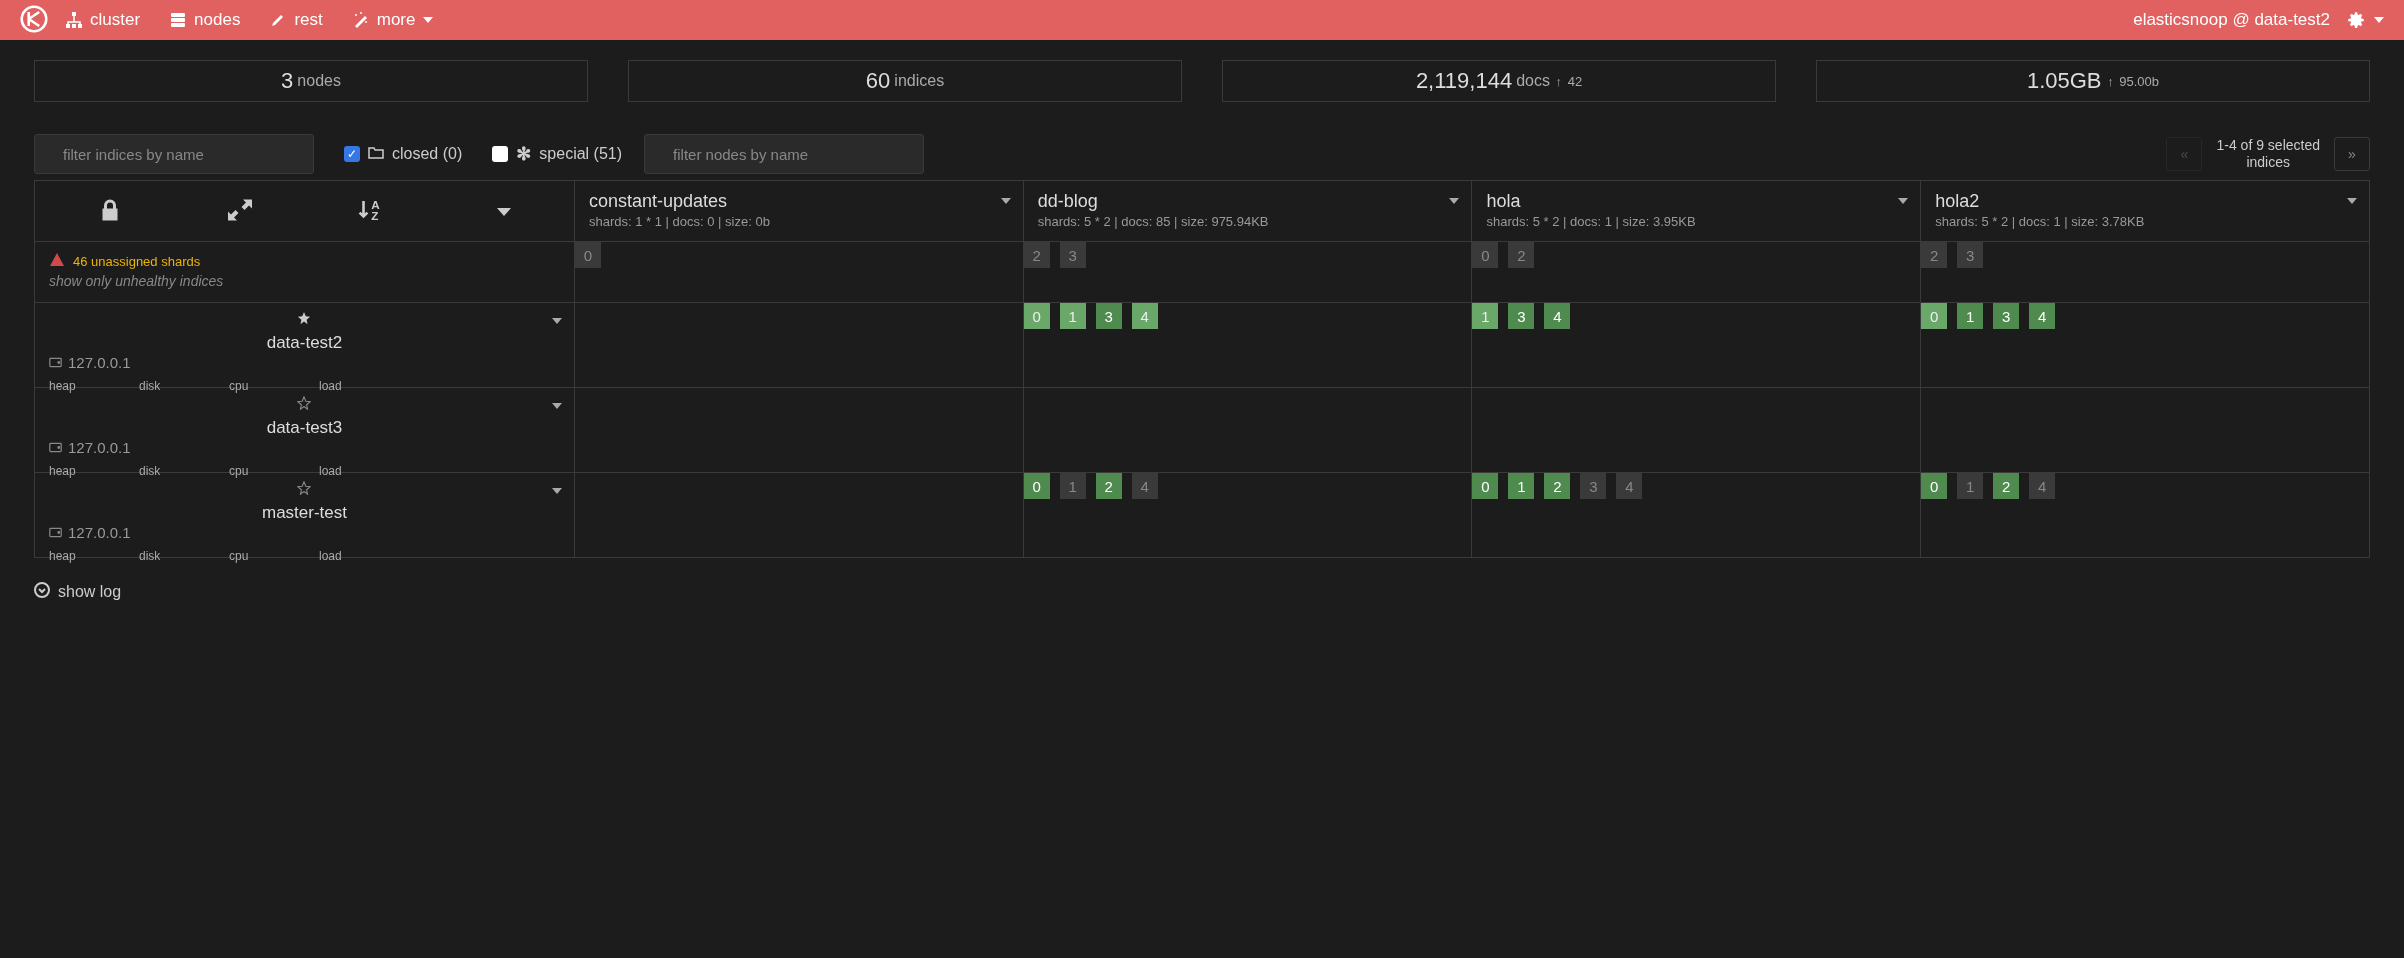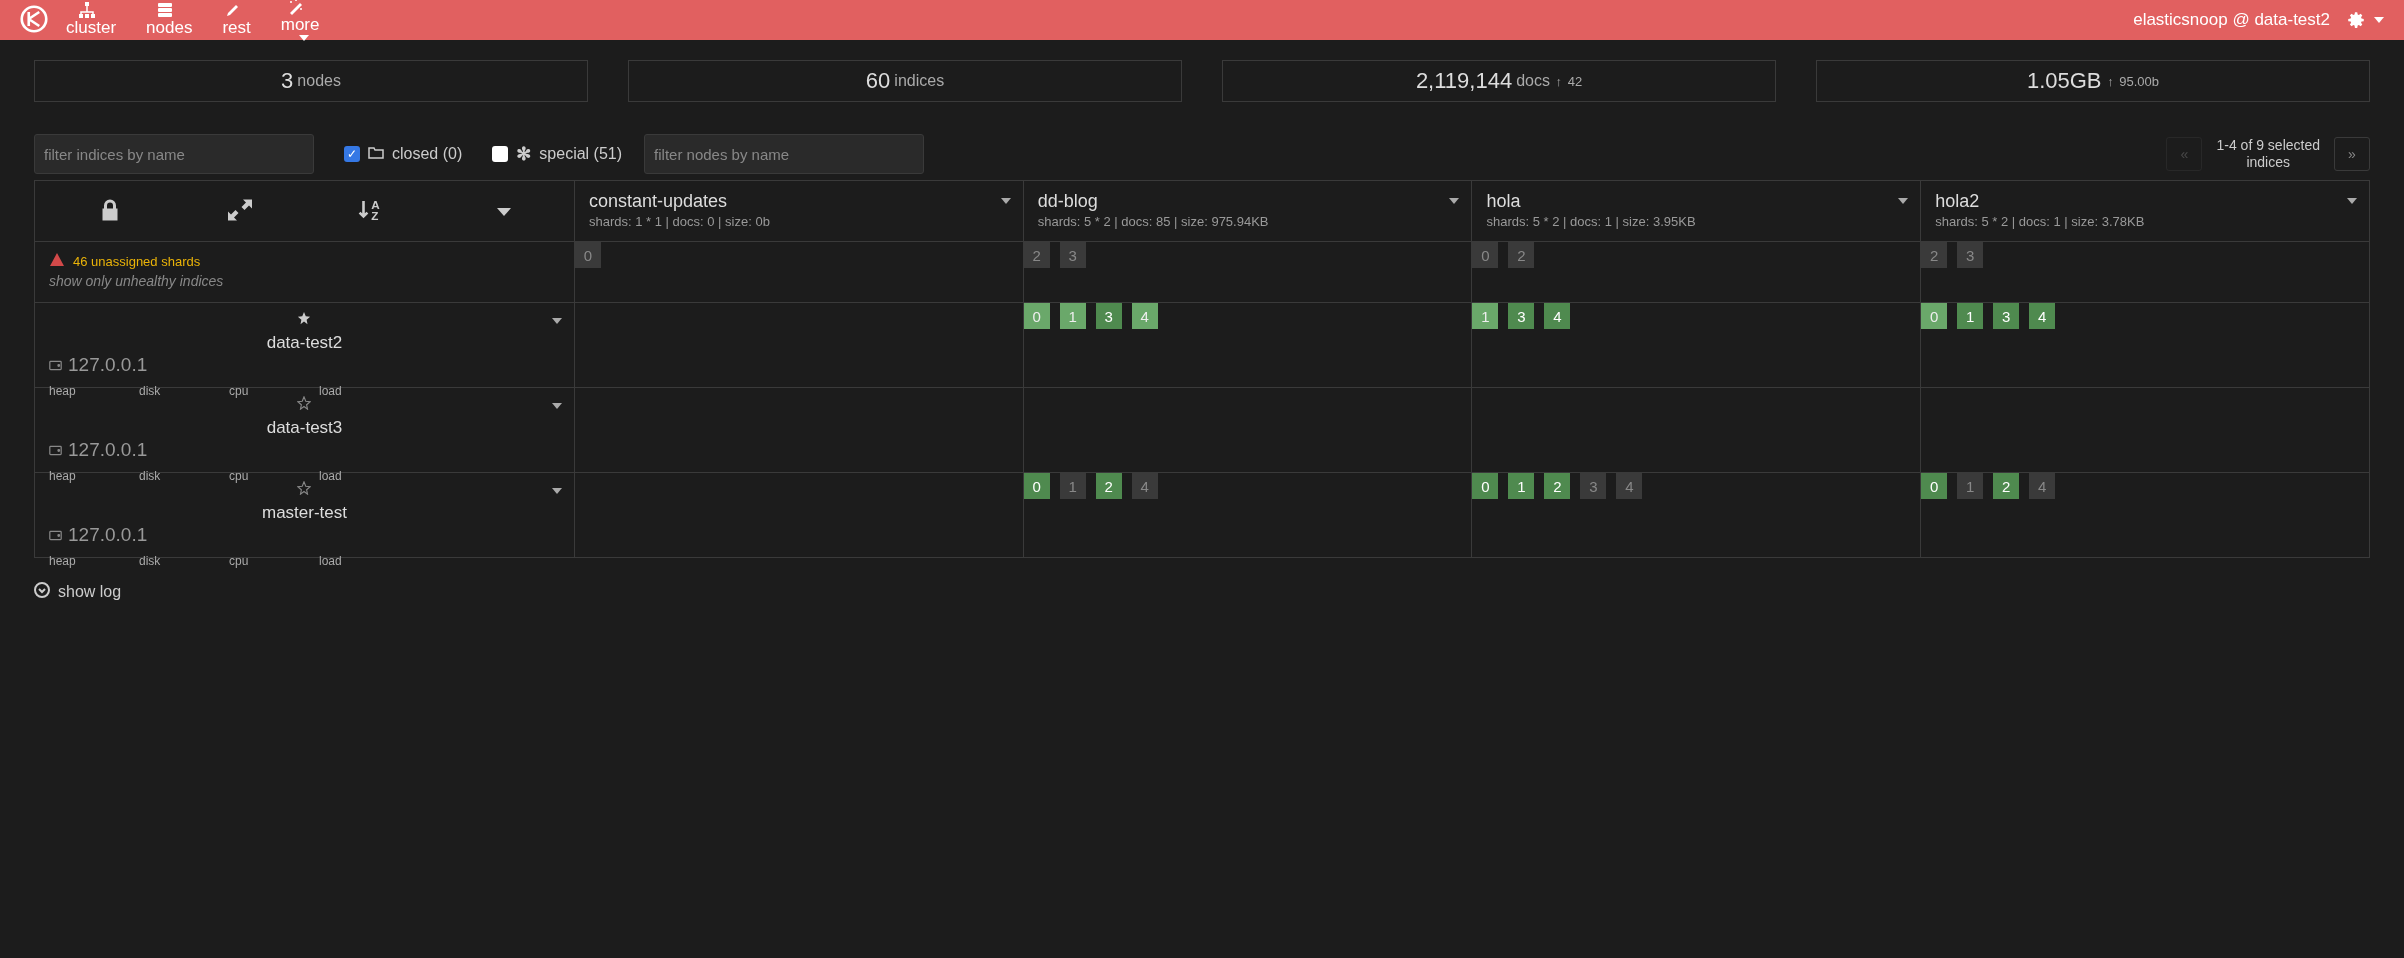--- a/index.html
+++ b/index.html
@@ -1,37 +1,37 @@
 <!DOCTYPE html>
 <html><head>
 <meta charset="utf-8">
 <style>
   *{box-sizing:border-box;margin:0;padding:0;font-family:"Helvetica Neue",Helvetica,Arial,sans-serif;}
   body{background:#1c1c1c;color:#c9c9c9;font-size:14px;min-width:1568px;}
   
   .topnav{background:#e16060;height:40px;display:flex;align-items:center;padding:0 20px;color:#fff;}
   .brand{margin-right:18px;}
   .brand svg{height:28px;width:28px;}
-  .navitem{display:flex;align-items:center;margin-right:30px;cursor:pointer;color:#fff;font-size:17px;flex-direction:column;}
+  .navitem{display:flex;align-items:center;margin-right:30px;cursor:pointer;color:#fff;font-size:17px;}
   .navitem .ico{margin-right:8px;display:inline-flex;align-items:center;}
   .navitem .ico svg{width:16px;height:16px;fill:#fff;}
   .navright{margin-left:auto;display:flex;align-items:center;font-size:17px;}
   .navright .gear{margin-left:18px;display:flex;align-items:center;}
   .caret-down{width:0;height:0;border-left:5px solid transparent;border-right:5px solid transparent;border-top:6px solid #fff;display:inline-block;margin-left:8px;}
   
   .wrap{padding:20px 34px;}
   
   .stats{display:flex;gap:40px;margin-bottom:32px;}
   .statbox{flex:1;border:1px solid #3a3a3a;height:42px;display:flex;align-items:center;justify-content:center;}
   .statbox .big{font-size:22px;color:#ddd;}
   .statbox .lbl{font-size:16px;color:#aaa;margin-left:4px;}
   .statbox .sub{font-size:13px;color:#aaa;margin-left:2px;}
   
   .filterrow{display:flex;align-items:center;gap:22px;margin-bottom:6px;}
-  .finput{background:#2a2a2a;border:1px solid #3a3a3a;color:#ccc;height:40px;width:280px;padding:0 9px;border-radius:3px;font-size:15px;}
+  .finput{background:#2a2a2a;border:1px solid #3a3a3a;color:#ccc;height:40px;width:280px;padding:0 28px;border-radius:3px;font-size:15px;}
   .finput::placeholder{color:#888;}
   .chklbl{display:flex;align-items:center;gap:8px;font-size:16px;color:#ccc;padding-left:8px;}
   .chkbox{width:16px;height:16px;border-radius:3px;background:#fff;display:inline-flex;align-items:center;justify-content:center;}
   .chkbox.checked{background:#3578e5;}
   .chkbox.checked::after{content:"✓";color:#fff;font-size:12px;}
   .pager{margin-left:auto;display:flex;align-items:center;gap:14px;}
   .pagerbtn{border:1px solid #3a3a3a;width:36px;height:34px;display:flex;align-items:center;justify-content:center;color:#888;border-radius:3px;}
   .pagerbtn.disabled{opacity:.4;}
   .pagertxt{text-align:center;color:#ccc;line-height:1.2;}
   
@@ -55,21 +55,21 @@
   .shardcell{padding:10px 14px;min-height:60px;}
   .shardrow{display:flex;gap:10px;}
   .sh{width:26px;height:26px;display:flex;align-items:center;justify-content:center;font-size:15px;}
   .sh-un{background:#3a3a3a;color:#888;}
   .sh-pri{background:#4f8a4f;color:#fff;}
   .sh-rep{background:#6aa86a;color:#eee;}
   .sh-repdim{background:#3a3a3a;color:#888;}
   
   .nodecell{padding:8px 14px;position:relative;height:84px;}
   .nodename{font-size:17px;color:#ddd;display:flex;align-items:center;gap:8px;flex-direction:column;}
-  .nodeip{font-size:19px;color:#999;display:flex;align-items:center;gap:6px;margin-top:1px;}
+  .nodeip{font-size:15px;color:#999;display:flex;align-items:center;gap:6px;margin-top:1px;}
   .nodestats{display:flex;gap:28px;margin-top:8px;}
   .nstat{display:flex;flex-direction:row;gap:2px;font-size:12px;color:#aaa;width:62px;}
   .bar{height:4px;background:#3a3a3a;position:relative;}
   .barfill{position:absolute;left:0;top:0;bottom:0;background:#3d8de0;}
   .nodecaret{position:absolute;right:12px;top:8px;}
   .nodecaret .caret-down{border-top-color:#aaa;}
   
   .staricon{width:14px;height:14px;}
   
   .showlog{margin-top:24px;display:flex;align-items:center;gap:8px;color:#ccc;font-size:16px;}

